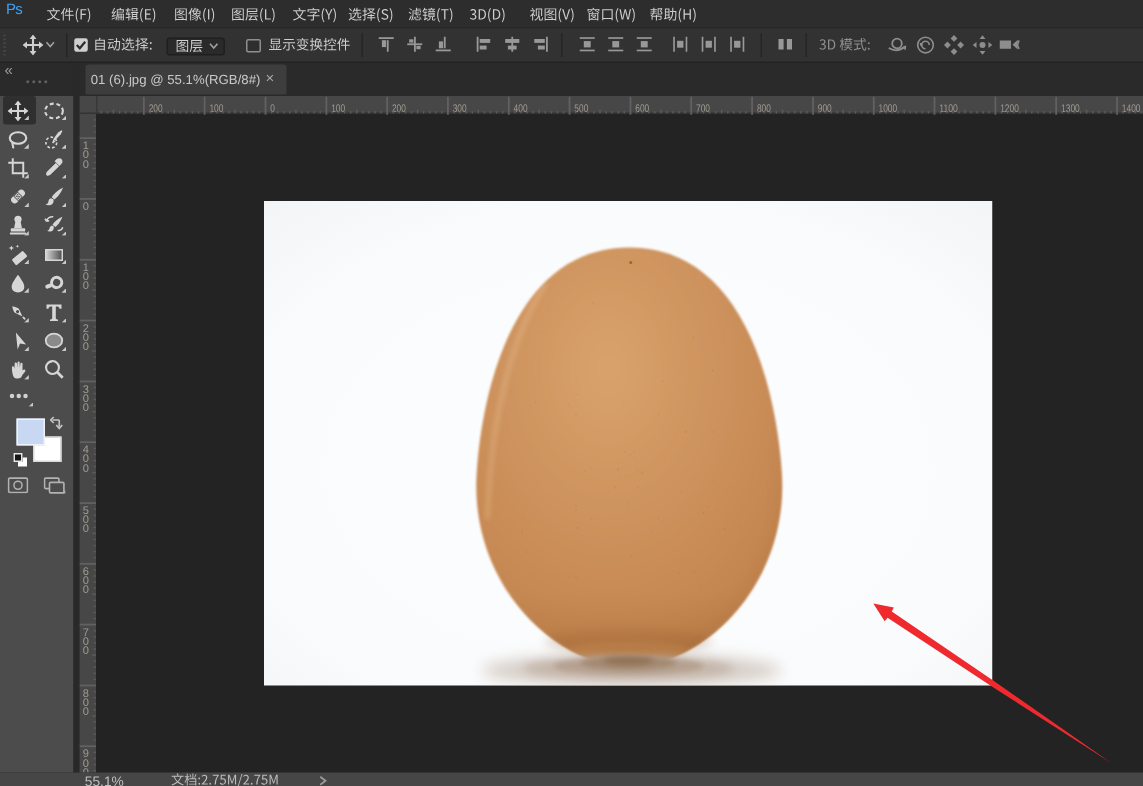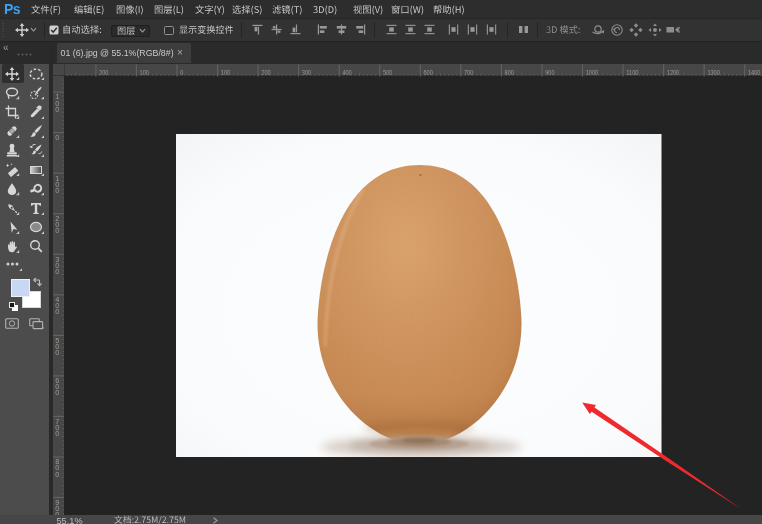--- a/index.html
+++ b/index.html
@@ -1,15 +1,15 @@
 <!DOCTYPE html>
 <html><head><meta charset="utf-8"><style>html,body{margin:0;padding:0;background:#000}*{box-sizing:border-box}#root{position:relative;width:762px;height:524px;overflow:hidden;background:#232323;font-family:"Liberation Sans",sans-serif}.abs{position:absolute}</style></head><body>
 <div id="root">
 <div class="abs" style="left:0px;top:0px;width:762px;height:18px;background:#2d2d2d"></div>
-<div class="abs" style="left:4px;top:2px;font-size:14px;color:#3da2f5;white-space:pre;line-height:1;font-weight:bold;letter-spacing:-0.5px">Ps</div>
+<div class="abs" style="left:4px;top:2px;font-size:10px;color:#3da2f5;white-space:pre;line-height:1;font-weight:normal;letter-spacing:-0.5px">Ps</div>
 <svg style="position:absolute;left:31px;top:13.2px;overflow:visible" width="1" height="1">
       <g fill="#cfcfcf" transform="scale(0.009300,-0.009300)">
         <path transform="translate(0,0)" d="M423 823C453 774 485 707 497 666L580 693C566 734 531 799 501 847ZM50 664V590H206C265 438 344 307 447 200C337 108 202 40 36 -7C51 -25 75 -60 83 -78C250 -24 389 48 502 146C615 46 751 -28 915 -73C928 -52 950 -20 967 -4C807 36 671 107 560 201C661 304 738 432 796 590H954V664ZM504 253C410 348 336 462 284 590H711C661 455 592 344 504 253Z"></path>
         <path transform="translate(1000,0)" d="M317 341V268H604V-80H679V268H953V341H679V562H909V635H679V828H604V635H470C483 680 494 728 504 775L432 790C409 659 367 530 309 447C327 438 359 420 373 409C400 451 425 504 446 562H604V341ZM268 836C214 685 126 535 32 437C45 420 67 381 75 363C107 397 137 437 167 480V-78H239V597C277 667 311 741 339 815Z"></path>
         <path transform="translate(2000,0)" d="M239 -196 295 -171C209 -29 168 141 168 311C168 480 209 649 295 792L239 818C147 668 92 507 92 311C92 114 147 -47 239 -196Z"></path>
         <path transform="translate(2338,0)" d="M101 0H193V329H473V407H193V655H523V733H101Z"></path>
         <path transform="translate(2890,0)" d="M99 -196C191 -47 246 114 246 311C246 507 191 668 99 818L42 792C128 649 171 480 171 311C171 141 128 -29 42 -171Z"></path>
       </g>
     </svg>
 <svg style="position:absolute;left:74px;top:13.2px;overflow:visible" width="1" height="1">

